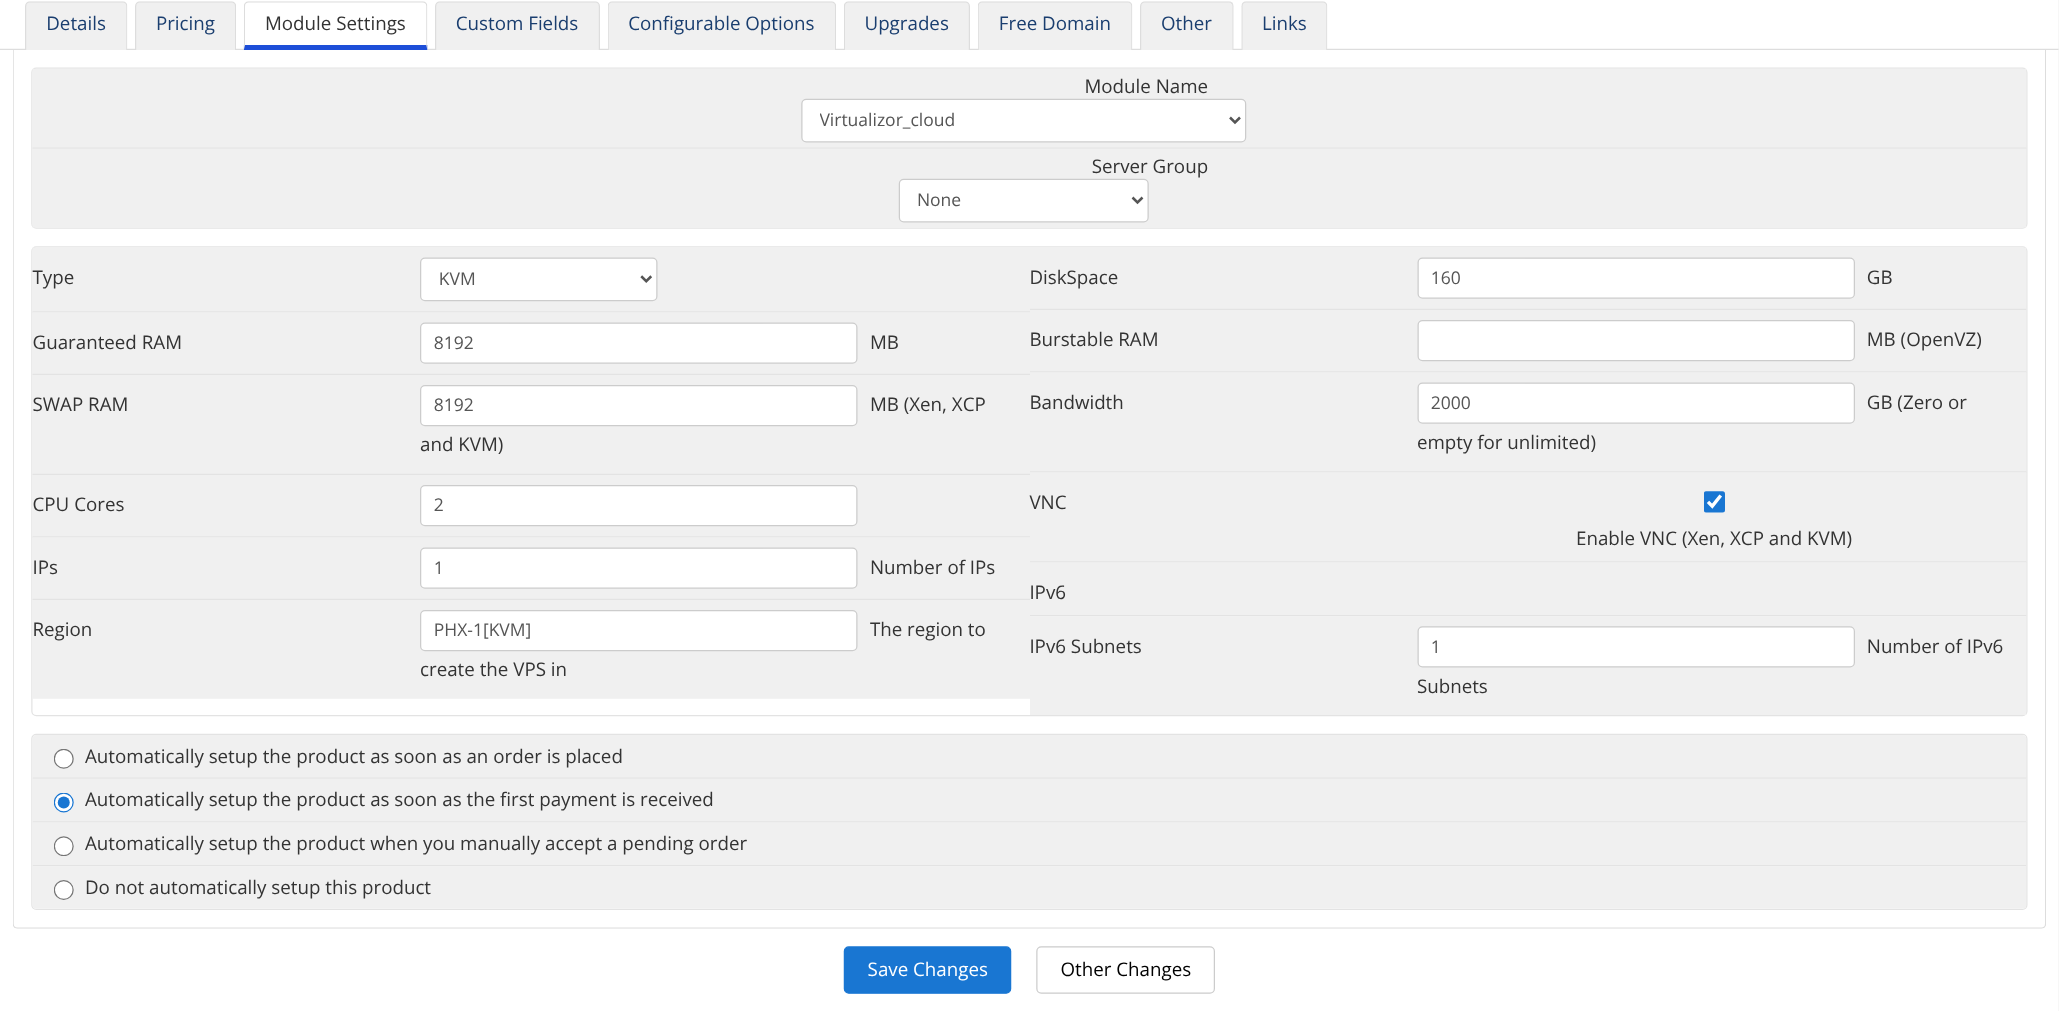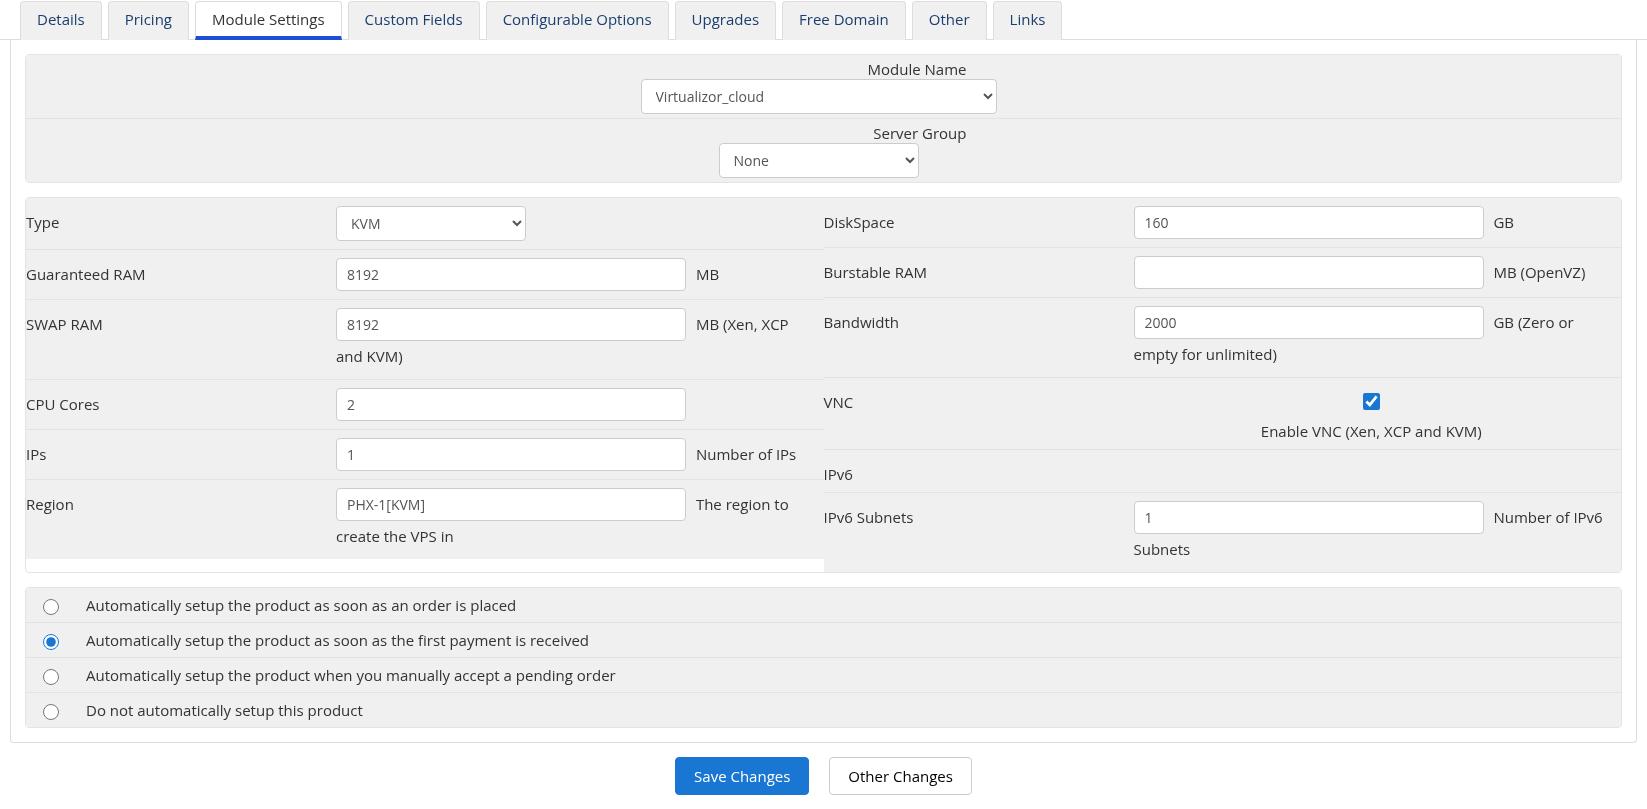--- a/index.html
+++ b/index.html
@@ -142,21 +142,21 @@
     accent-color: #1976d2;
   }
   .radio-list {
     border: 1px solid #e3e3e3;
     border-radius: 4px;
     overflow: hidden;
   }
   .radio-row {
     display: flex;
     align-items: center;
-    gap: 24px;
+    gap: 6px;
     background: #f0f0f0;
     padding: 7px 12px;
     border-bottom: 1px solid #e3e3e3;
   }
   .radio-row:last-child { border-bottom: none; }
   input[type="radio"] {
     width: 16px;
     height: 16px;
     accent-color: #1976d2;
   }

